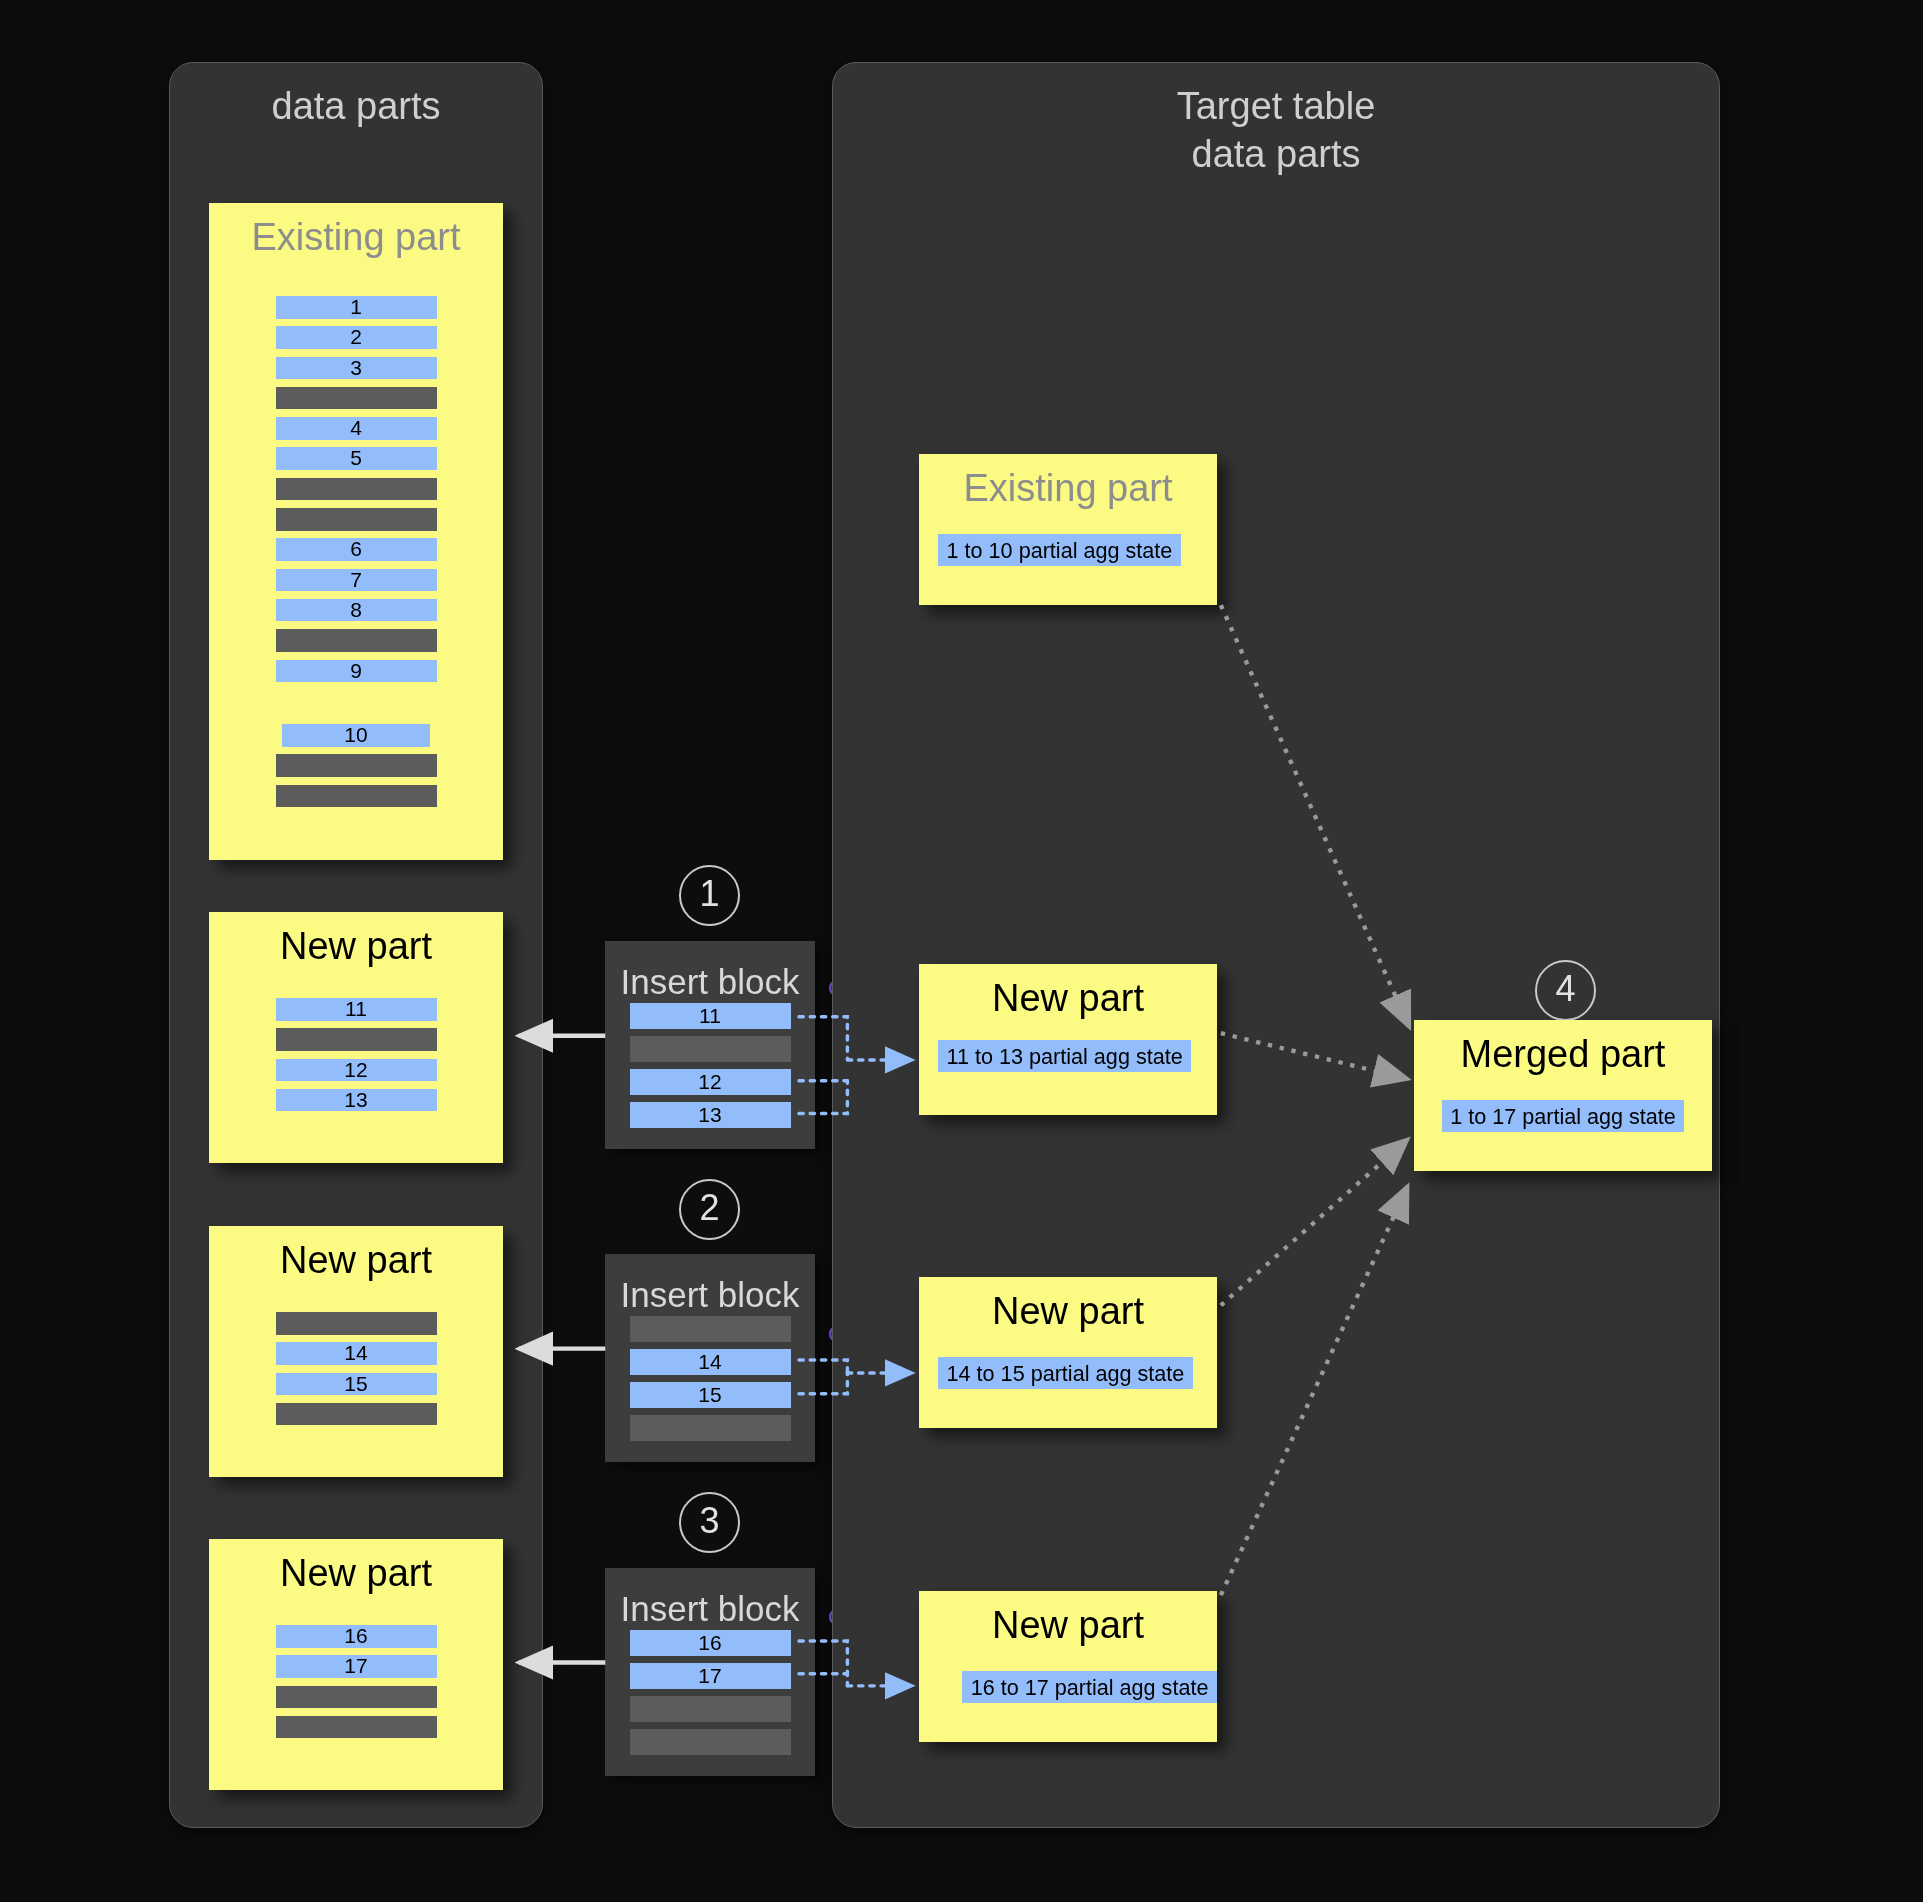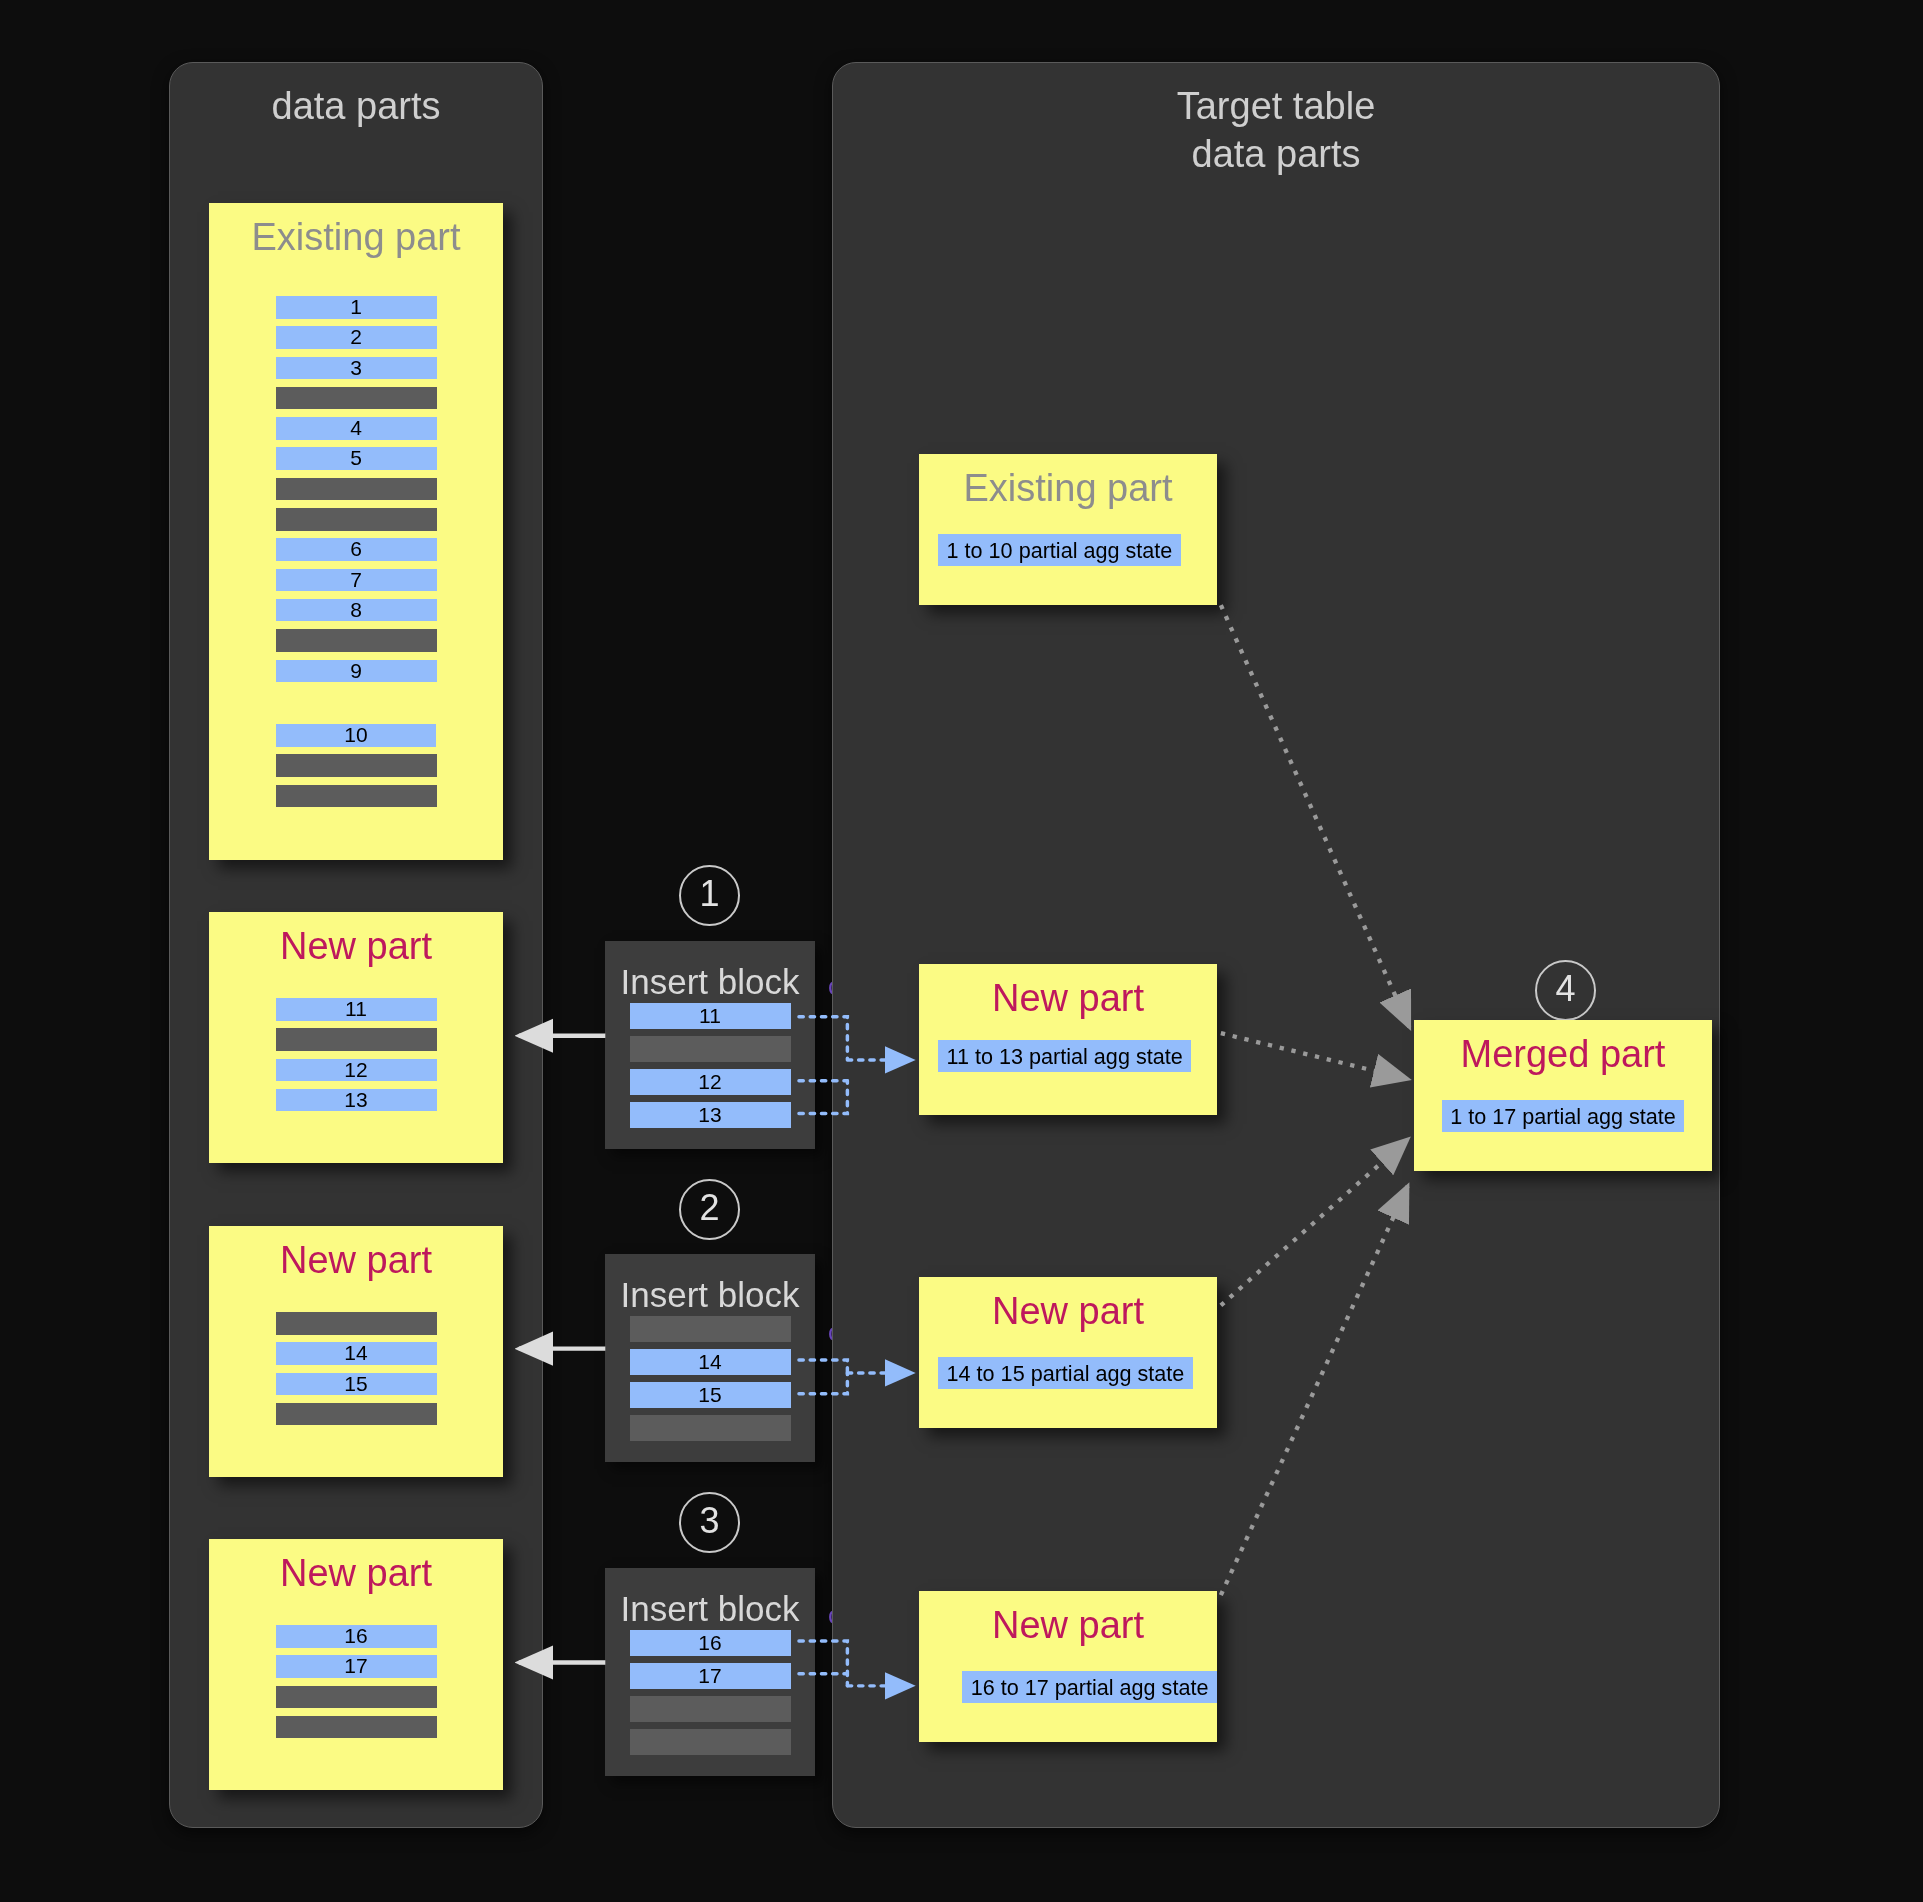--- a/index.html
+++ b/index.html
@@ -5,21 +5,21 @@
   html,body{margin:0;padding:0;background:#0d0d0d;}
   body{width:1923px;height:1902px;position:relative;overflow:hidden;
        font-family:"Liberation Sans","DejaVu Sans",sans-serif;}
 
   .panel{position:absolute;background:#333333;border:1.7px solid #5a5a5a;border-radius:24px;
          box-shadow:0 5.2px 15.6px rgba(0,0,0,.55);}
   .panel-title{position:absolute;width:100%;text-align:center;color:#cfcfcf;
                font-size:38px;line-height:48px;font-weight:400;}
 
   .yellowbox{position:absolute;background:#fbfb84;box-shadow:8.6px 8.6px 14px rgba(0,0,0,.55);}
-  .ybox-title{text-align:center;font-size:38px;line-height:45px;padding-top:12px;color:#be185d;}
+  .ybox-title{text-align:center;font-size:38px;line-height:45px;padding-top:12px;color:#000000;}
   .ybox-title.dim{color:#8d8d8d;}
 
   .rows{position:absolute;left:0;right:0;}
   .row{height:22.5px;margin:0 auto 7.8px auto;text-align:center;font-size:21px;line-height:22.5px;
        color:#000;}
   .row.blue{background:#93bcfb;}
   .row.gray{background:#5c5c5c;}
 
   .aggbox{background:#93bcfb;display:inline-block;font-size:21.6px;line-height:29px;
           padding:1.7px 8.6px;color:#000;white-space:nowrap;}
@@ -55,21 +55,21 @@
       <div class="row gray" style="width: 161px;"></div>
       <div class="row blue" style="width: 161px;">4</div>
       <div class="row blue" style="width: 161px;">5</div>
       <div class="row gray" style="width: 161px;"></div>
       <div class="row gray" style="width: 161px;"></div>
       <div class="row blue" style="width: 161px;">6</div>
       <div class="row blue" style="width: 161px;">7</div>
       <div class="row blue" style="width: 161px;">8</div>
       <div class="row gray" style="width: 161px;"></div>
       <div class="row blue" style="width: 161px;">9</div>
-      <div class="row blue" style="width: 160px; margin-top: 42px;">10</div>
+      <div class="row blue" style="width: 148px; margin-top: 42px;">10</div>
       <div class="row gray" style="width: 161px;"></div>
       <div class="row gray" style="width: 161px;"></div>
     </div>
 </div>
 
 <div class="yellowbox" style="left:209px;top:912px;width:294px;height:251px;">
   <div class="ybox-title">New part</div>
   <div class="rows" id="src-np1-rows" style="top:86px;">
       <div class="row blue" style="width: 161px;">11</div>
       <div class="row gray" style="width: 161px;"></div>

